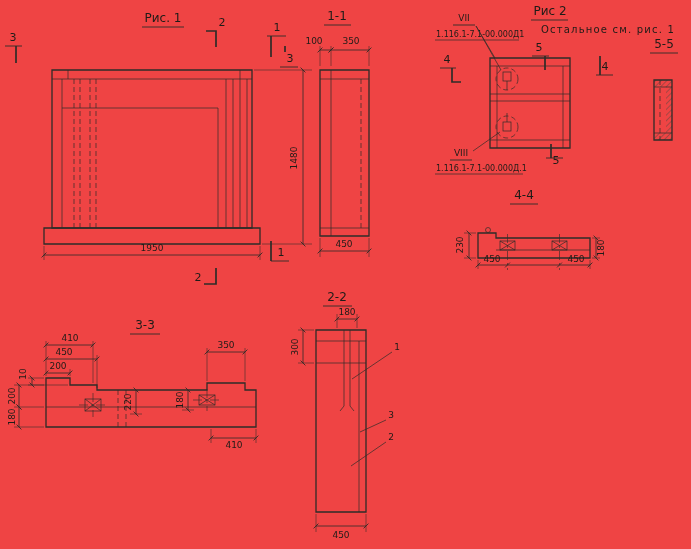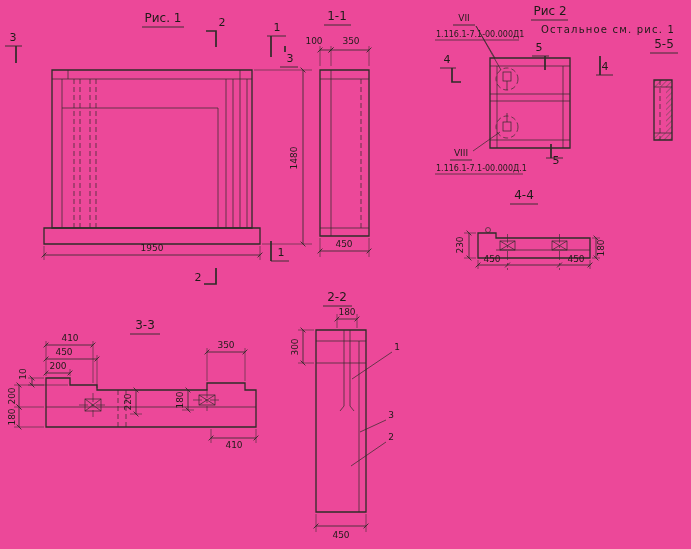--- a/index.html
+++ b/index.html
@@ -1,16 +1,16 @@
 <!DOCTYPE html>
 <html><head>
 <meta charset="utf-8">
 <style>
   html,body{margin:0;padding:0;background:#e9e8e4;}
-  .stage{width:691px;height:549px;background:#ec4899;position:relative;overflow:hidden;
+  .stage{width:691px;height:549px;background:#ef4444;position:relative;overflow:hidden;
          font-family:"DejaVu Sans",sans-serif;}
   svg{display:block}
   .ol{stroke:#2e2c28;stroke-width:1.3;fill:none;stroke-linejoin:miter}
   .tl{stroke:#2e2c28;stroke-width:.7;fill:none}
   .dash{stroke:#2e2c28;stroke-width:.7;fill:none;stroke-dasharray:5 3}
   .cl{stroke:#2e2c28;stroke-width:.6;fill:none;stroke-dasharray:9 3 2 3}
   .ext{stroke:#2e2c28;stroke-width:.55;fill:none}
   .dim{stroke:#2e2c28;stroke-width:.8;fill:none}
   .flag{stroke:#2e2c28;stroke-width:1.7;fill:none}
   .ul{stroke:#2e2c28;stroke-width:.9;fill:none}

